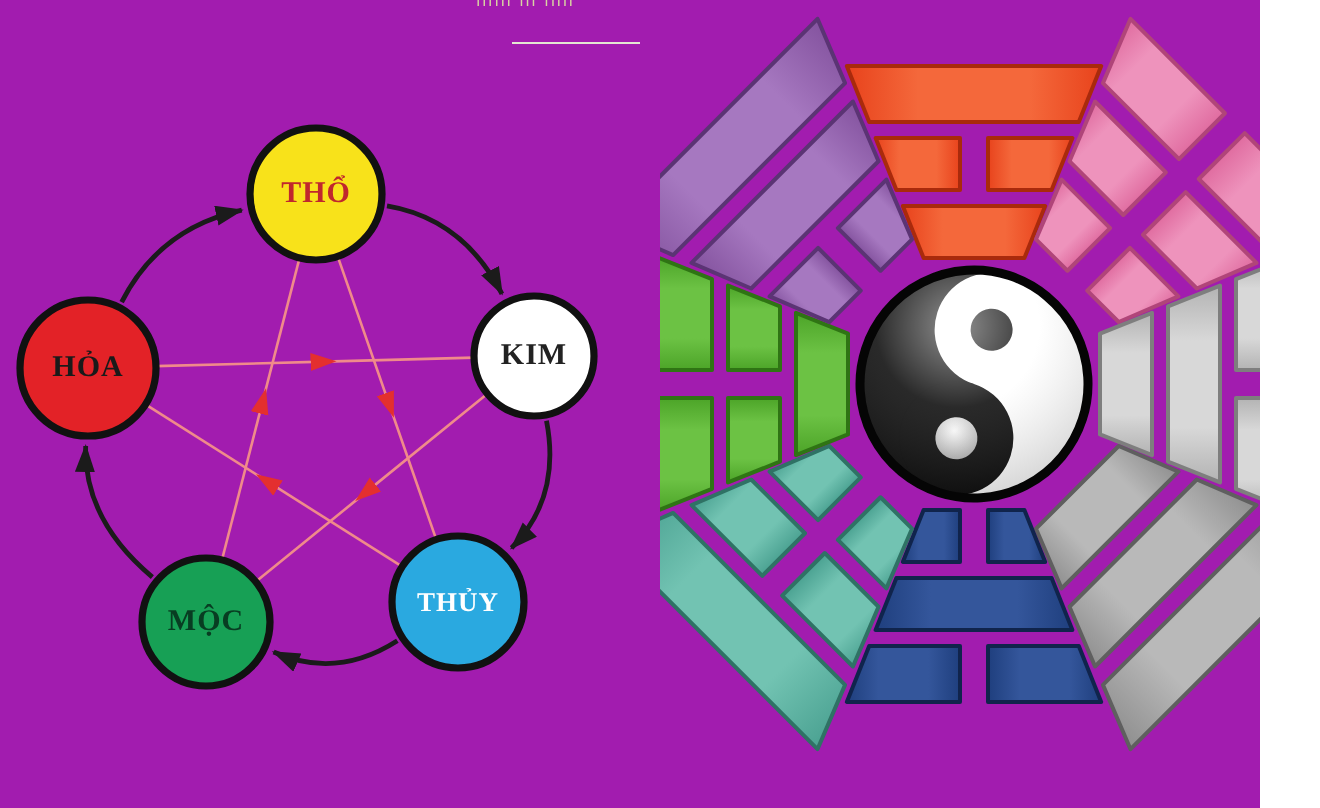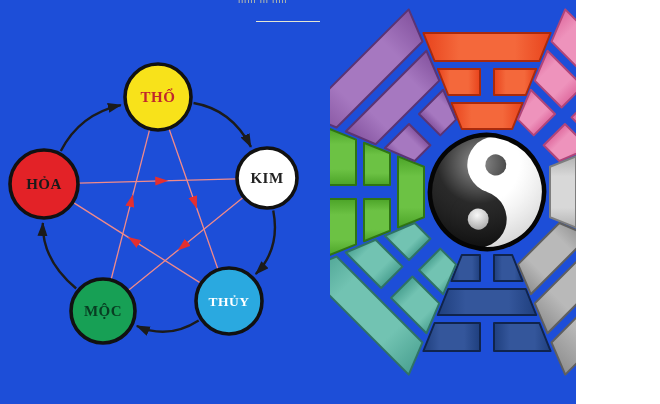--- a/index.html
+++ b/index.html
@@ -1,17 +1,17 @@
 <!DOCTYPE html>
 <html><head>
 <meta charset="utf-8">
 <style>
   html,body{margin:0;padding:0;}
   body{font-family:"Liberation Sans",sans-serif;}
-  #stage{position:relative;width:576px;height:404px;background:#1d4ed8;overflow:hidden;}
+  #stage{position:relative;width:630px;height:404px;background:#a21caf;overflow:hidden;}
   #fe-svg{position:absolute;left:0;top:0;}
   #bg-svg{position:absolute;left:330px;top:0;}
   .node-label{font-family:"Liberation Serif",serif;font-weight:bold;letter-spacing:0.5px;}
   #watermark{position:absolute;top:-4px;left:238px;width:160px;font-size:8px;
              color:#d8d4a2;letter-spacing:1px;white-space:nowrap;font-family:"Liberation Sans",sans-serif;}
   #watermark-rule{position:absolute;top:21px;left:256px;width:64px;height:1px;background:#e4e6d2;}
 </style>
 </head>
 <body>
 

